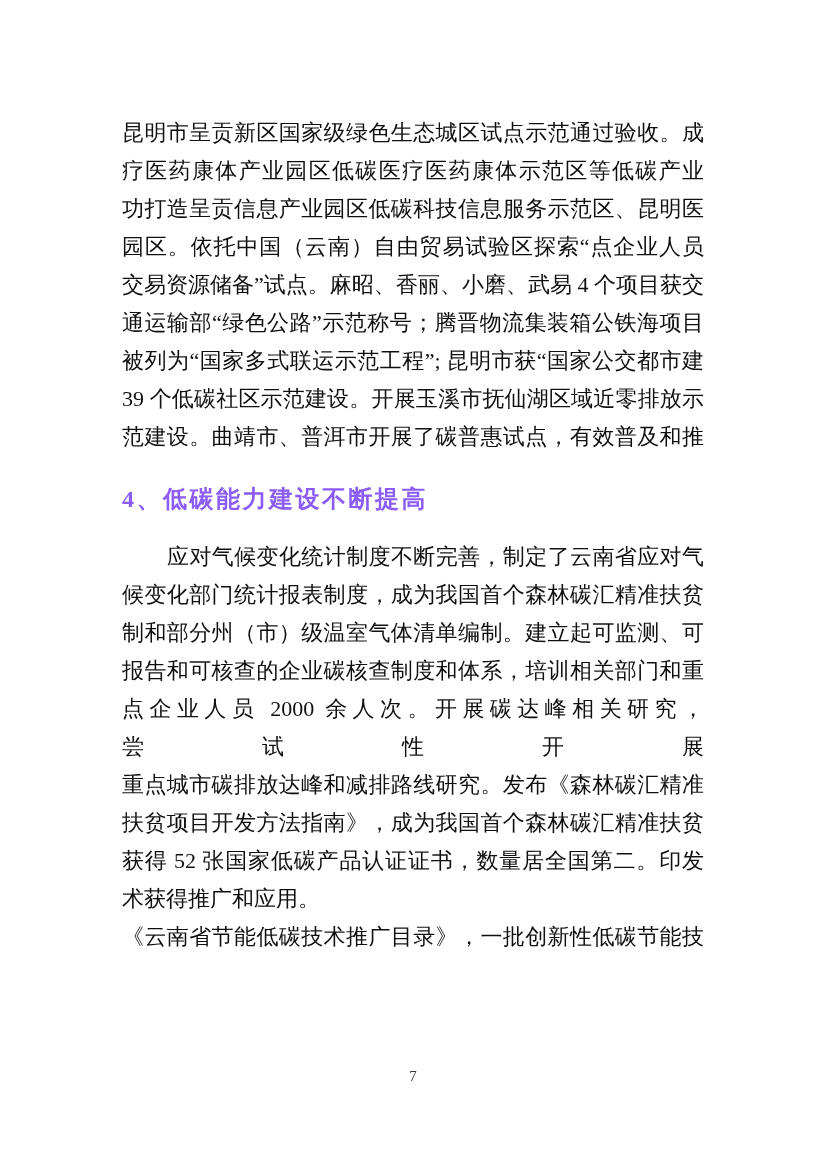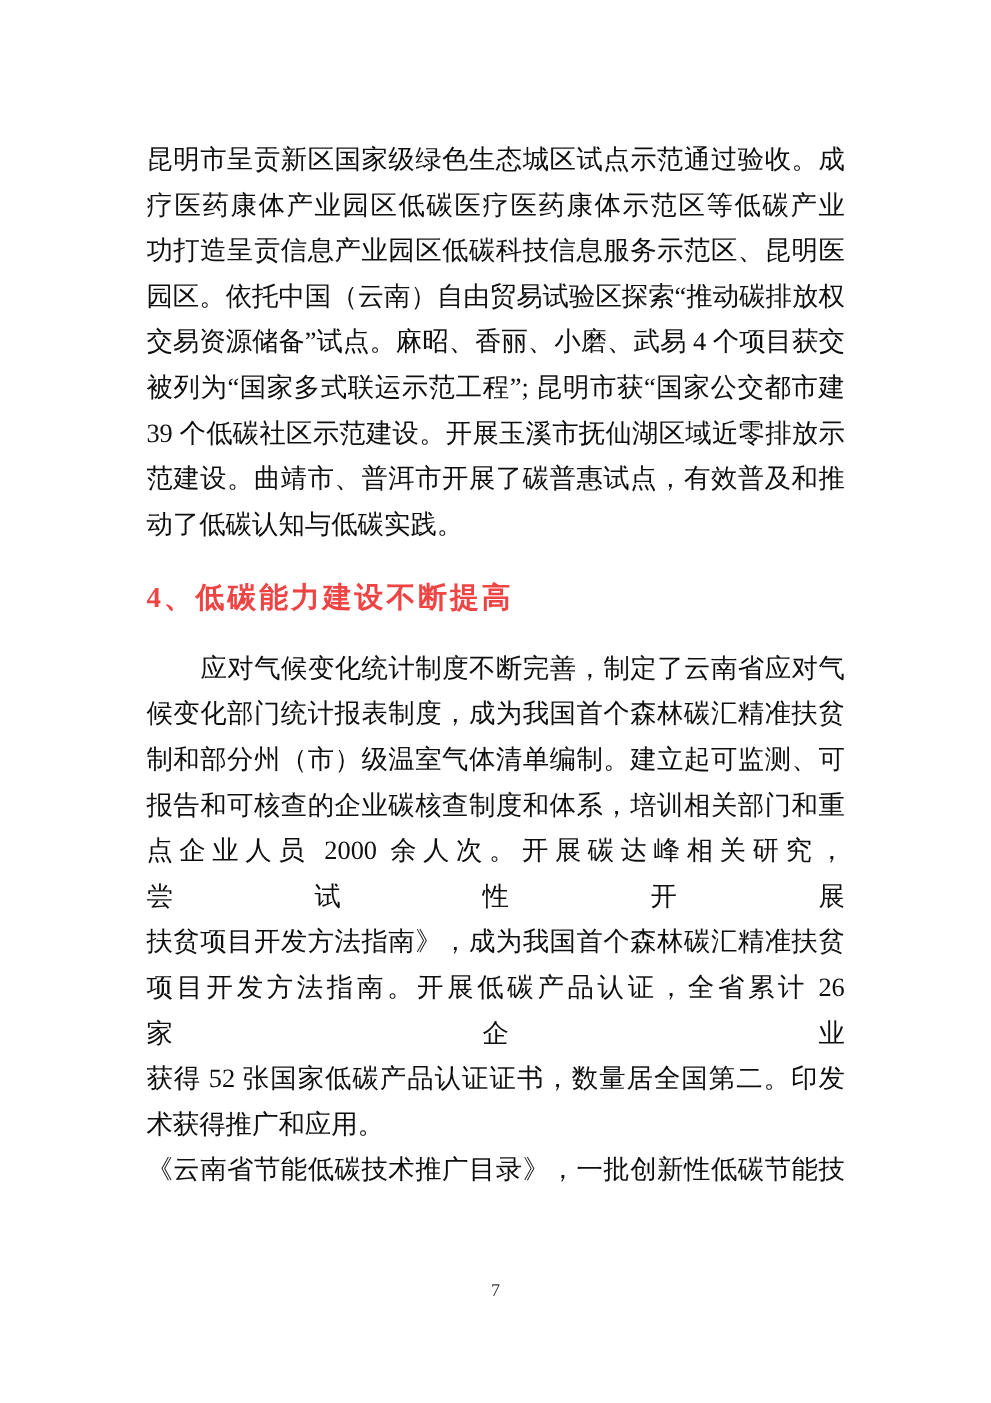--- a/index.html
+++ b/index.html
@@ -43,21 +43,21 @@
   }
   .line.indent {
     text-indent: 45px;
   }
   .heading {
     font-size: 24px;
     font-weight: bold;
     line-height: 38px;
     letter-spacing: 2.5px;
     margin: 24px 0 20px 0;
-    color: #ef4444;
+    color: #8b5cf6;
   }
   .pageno {
     position: absolute;
     top: 1066px;
     left: 122px;
     width: 582px;
     text-align: center;
     font-size: 15px;
     line-height: 20px;
     color: #3a3a3a;
@@ -66,38 +66,38 @@
 </head>
 <body>
 
 <div class="page">
   <div class="content">
 
     <div class="para">
       <div class="line">昆明市呈贡新区国家级绿色生态城区试点示范通过验收。成</div>
       <div class="line">疗医药康体产业园区低碳医疗医药康体示范区等低碳产业</div>
       <div class="line">功打造呈贡信息产业园区低碳科技信息服务示范区、昆明医</div>
-      <div class="line">园区。依托中国（云南）自由贸易试验区探索“推动碳排放权</div>
+      <div class="line">园区。依托中国（云南）自由贸易试验区探索“点企业人员</div>
       <div class="line">交易资源储备”试点。麻昭、香丽、小磨、武易 4 个项目获交</div>
+      <div class="line">通运输部“绿色公路”示范称号；腾晋物流集装箱公铁海项目</div>
       <div class="line">被列为“国家多式联运示范工程”; 昆明市获“国家公交都市建</div>
       <div class="line">39 个低碳社区示范建设。开展玉溪市抚仙湖区域近零排放示</div>
       <div class="line">范建设。曲靖市、普洱市开展了碳普惠试点，有效普及和推</div>
-      <div class="line end">动了低碳认知与低碳实践。</div>
     </div>
 
     <div class="heading">4、低碳能力建设不断提高</div>
 
     <div class="para">
       <div class="line indent">应对气候变化统计制度不断完善，制定了云南省应对气</div>
       <div class="line">候变化部门统计报表制度，成为我国首个森林碳汇精准扶贫</div>
       <div class="line">制和部分州（市）级温室气体清单编制。建立起可监测、可</div>
       <div class="line">报告和可核查的企业碳核查制度和体系，培训相关部门和重</div>
       <div class="line">点企业人员 2000 余人次。开展碳达峰相关研究，尝试性开展</div>
+      <div class="line">重点城市碳排放达峰和减排路线研究。发布《森林碳汇精准</div>
       <div class="line">扶贫项目开发方法指南》，成为我国首个森林碳汇精准扶贫</div>
-      <div class="line">项目开发方法指南。开展低碳产品认证，全省累计 26 家企业</div>
       <div class="line">获得 52 张国家低碳产品认证证书，数量居全国第二。印发</div>
       <div class="line end">术获得推广和应用。</div>
       <div class="line">《云南省节能低碳技术推广目录》，一批创新性低碳节能技</div>
     </div>
 
   </div>
 
   <div class="pageno">7</div>
 </div>
 

